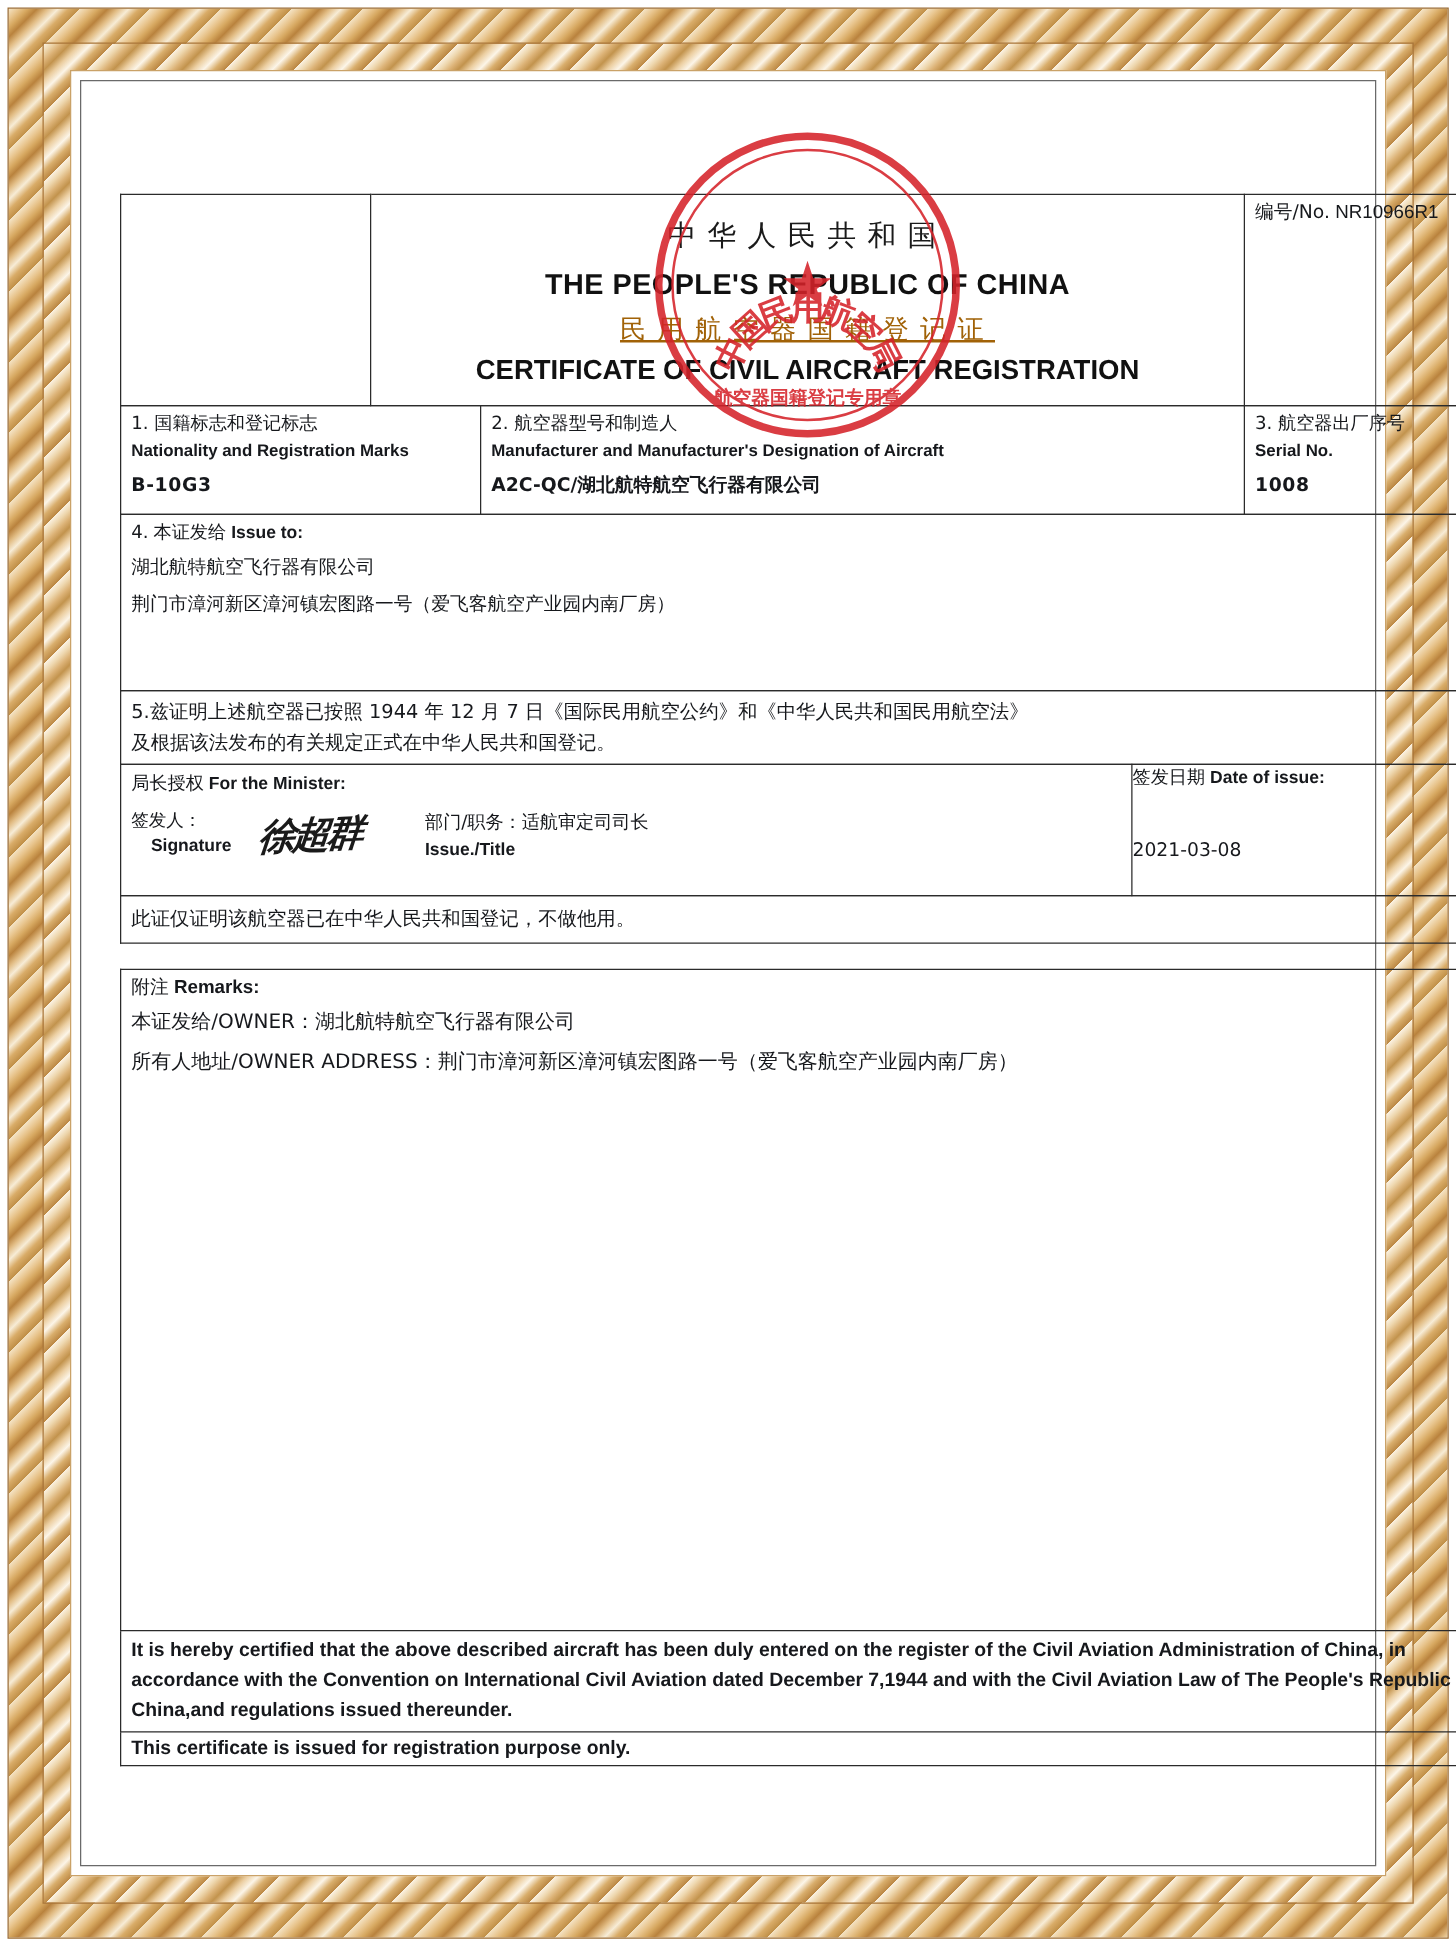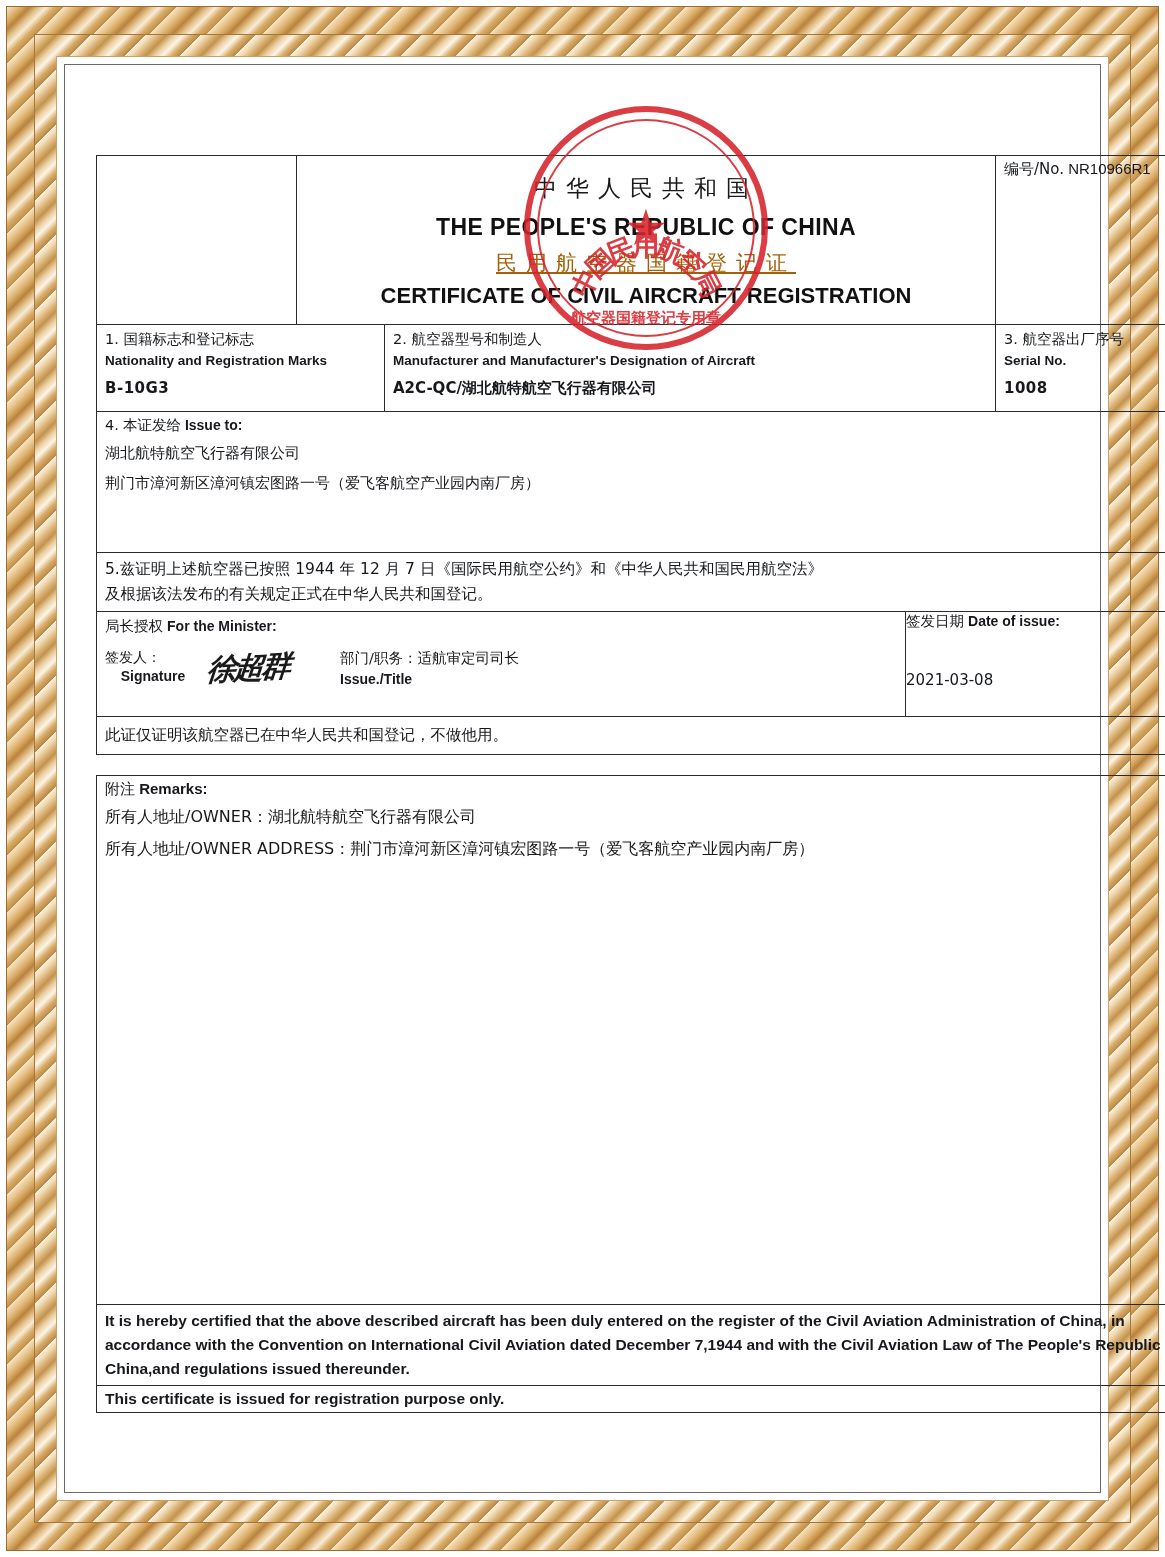--- a/index.html
+++ b/index.html
@@ -446,21 +446,21 @@
 
     <table class="tbl remarks">
       <tbody>
           <tr>
         <td class="remarks-body">
           <div class="rm-title">
             <span class="cn">附注</span>
             <span class="en">Remarks:</span>
           </div>
           <div class="rm-line">
-            <span>所有人地址/OWNER：</span><span>湖北航特航空飞行器有限公司</span>
+            <span>本证发给/OWNER：</span><span>湖北航特航空飞行器有限公司</span>
           </div>
           <div class="rm-line">
             <span>所有人地址/OWNER ADDRESS：</span><span>荆门市漳河新区漳河镇宏图路一号（爱飞客航空产业园内南厂房）</span>
           </div>
         </td>
       </tr>
       <tr>
         <td class="en-foot">It is hereby certified that the above described aircraft has been duly entered on the register of the Civil Aviation Administration of China, in accordance with the Convention on International Civil Aviation dated December 7,1944 and with the Civil Aviation Law of The People's Republic of China,and regulations issued thereunder.</td>
       </tr>
       <tr>

